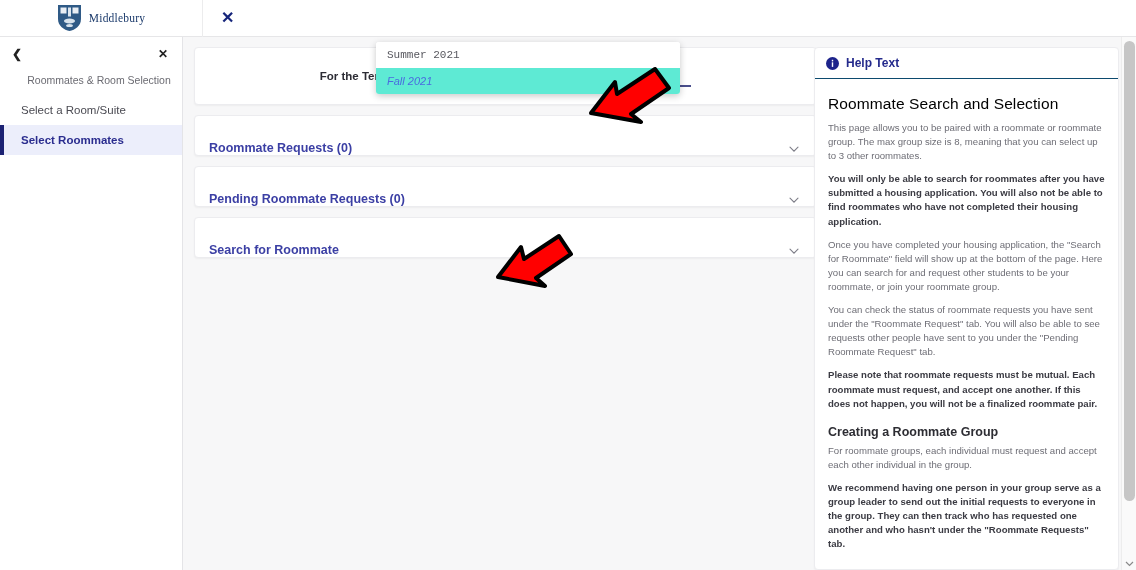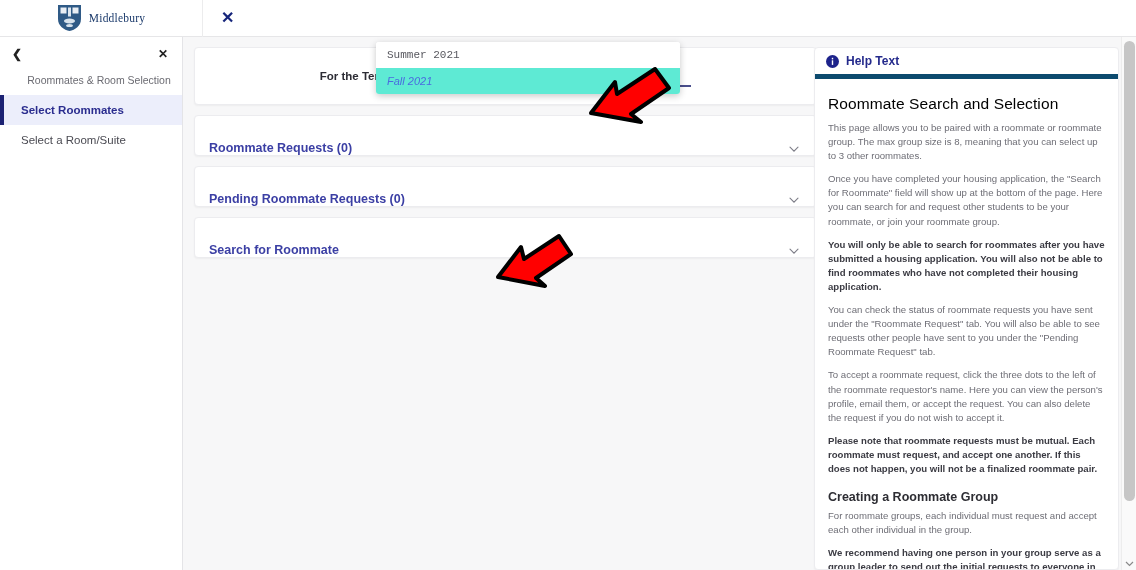--- a/index.html
+++ b/index.html
@@ -112,21 +112,21 @@
 
   
   .help {
     position: absolute; top: 10px; left: 631px; width: 305px;
     background: #ffffff; border: 1px solid #ececef; border-radius: 4px;
     box-shadow: 0 1px 2px rgba(0,0,0,.045);
     height: 523px; overflow: hidden;
   }
   .help-head {
     height: 31px; display: flex; align-items: center; gap: 7px;
-    padding-left: 11px; border-bottom: 5px solid #0c4a6e;
+    padding-left: 11px; border-bottom: 1px solid #0c4a6e;
   }
   .info-icon { width: 13px; height: 13px; display: block; }
   .help-head-t { font-size: 12px; font-weight: 700; color: #242a8c; }
   .help-body { padding: 16px 13px 10px 13px; }
   .help-h1 {
     font-size: 15.5px; color: #000000; font-weight: 400;
     margin-bottom: 8px; letter-spacing: .1px;
   }
   .help-h2 {
     font-size: 12.5px; color: #2d2d33; font-weight: 700;
@@ -174,25 +174,25 @@
     </div>
     <div class="topbar-close">✕</div>
   </div>
 
   <div class="sidebar">
     <div class="sidebar-ctrls">
       <span class="sb-back">❮</span>
       <span class="sb-close">✕</span>
     </div>
     <div class="sb-section">Roommates &amp; Room Selection</div>
+    <div class="sb-item">
+      <span>Select a Room/Suite</span>
+    </div>
     <div class="sb-item active">
       <span>Select Roommates</span>
-    </div>
-    <div class="sb-item">
-      <span>Select a Room/Suite</span>
     </div>
   </div>
 
   <div class="main">
     <div class="content-col">
 
       <div class="card term-card">
         <div class="term-row">
           <span class="term-label">For the Term</span>
           <div class="term-field"></div>
@@ -231,24 +231,23 @@
         <svg class="info-icon" viewBox="0 0 13 13">
           <circle cx="6.5" cy="6.5" r="6.5" fill="#1d238b"></circle>
           <rect x="5.8" y="5.3" width="1.4" height="4.6" fill="#ffffff"></rect>
           <rect x="5.8" y="2.8" width="1.4" height="1.6" fill="#ffffff"></rect>
         </svg>
         <span class="help-head-t">Help Text</span>
       </div>
       <div class="help-body">
         <div class="help-h1">Roommate Search and Selection</div>
         <p class="help-p">This page allows you to be paired with a roommate or roommate group. The max group size is 8, meaning that you can select up to 3 other roommates.</p>
+        <p class="help-p b">You will only be able to search for roommates after you have submitted a housing application. You will also not be able to find roommates who have not completed their housing application.</p>
         <p class="help-p">Once you have completed your housing application, the "Search for Roommate" field will show up at the bottom of the page. Here you can search for and request other students to be your roommate, or join your roommate group.</p>
-        <p class="help-p b">You will only be able to search for roommates after you have submitted a housing application. You will also not be able to find roommates who have not completed their housing application.</p>
         <p class="help-p">You can check the status of roommate requests you have sent under the "Roommate Request" tab. You will also be able to see requests other people have sent to you under the "Pending Roommate Request" tab.</p>
-        <p class="help-p">To accept a roommate request, click the three dots to the left of the roommate requestor's name. Here you can view the person's profile, email them, or accept the request. You can also delete the request if you do not wish to accept it.</p>
         <p class="help-p b">Please note that roommate requests must be mutual. Each roommate must request, and accept one another. If this does not happen, you will not be a finalized roommate pair.</p>
         <div class="help-h2">Creating a Roommate Group</div>
         <p class="help-p">For roommate groups, each individual must request and accept each other individual in the group.</p>
         <p class="help-p b">We recommend having one person in your group serve as a group leader to send out the initial requests to everyone in the group. They can then track who has requested one another and who hasn't under the "Roommate Requests" tab.</p>
 
       </div>
     </div>
 
     <svg class="anno anno-1" viewBox="0 0 90 62">
       <path d="M4 46 L28 15 L30 27 L68 2 L82 21 L44 47 L54 55 Z" fill="#ff0000" stroke="#000000" stroke-width="4" stroke-linejoin="round"></path>

